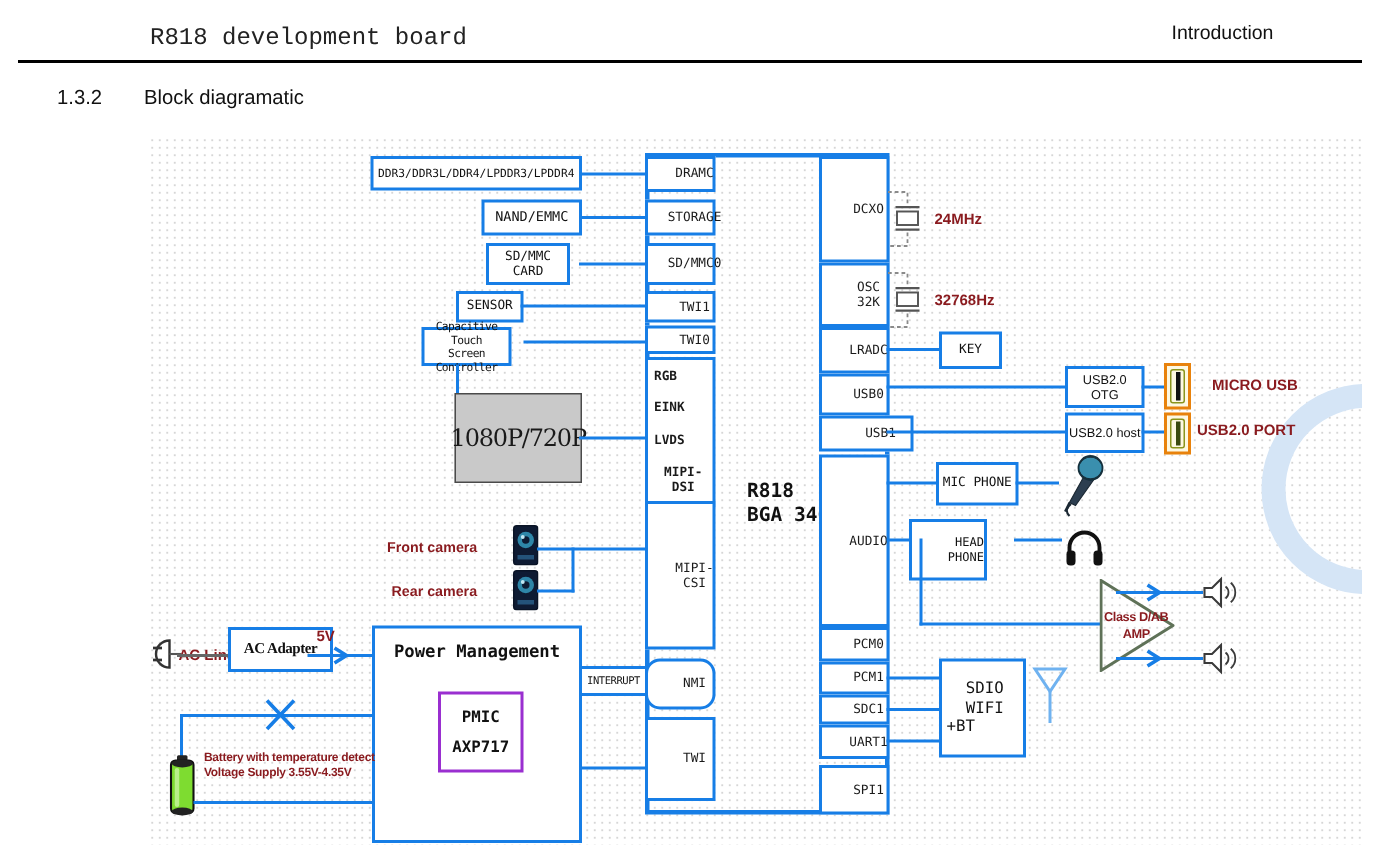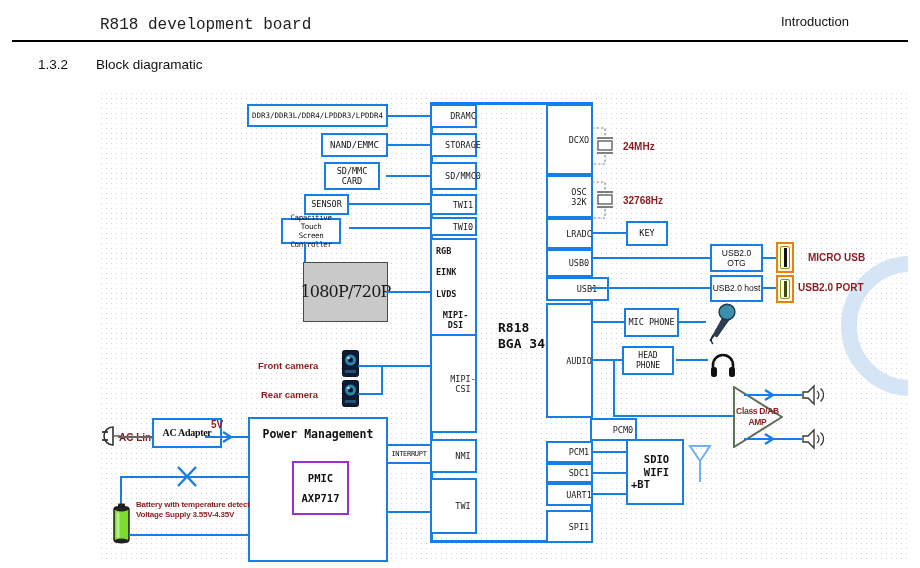--- a/index.html
+++ b/index.html
@@ -115,21 +115,21 @@
   </div>
 <div class="cell col" style="left:430px;top:238px;width:47px;height:100px;align-items:flex-start;justify-content:space-around;padding-left:4px;font-weight:bold;">
   <span>RGB</span>
   <span>EINK</span>
   <span>LVDS</span>
   <span>MIPI-DSI</span>
 </div>
 <div class="cell" style="left:430px;top:334px;width:47px;height:99px;">
   <span>MIPI-CSI</span>
   </div>
-<div class="cell" style="left:430px;top:439px;width:47px;height:34px;">
+<div class="cell" style="left:430px;top:439px;width:47px;height:34px;border-radius:10px;">
   <span>NMI</span>
   </div>
 <div class="cell" style="left:430px;top:478px;width:47px;height:56px;">
   <span>TWI</span>
   </div>
 
 <div class="cell" style="left:546px;top:104px;width:47px;height:71px;">
   <span>DCXO</span>
   </div>
 <div class="cell" style="left:546px;top:175px;width:47px;height:43px;">
@@ -140,21 +140,21 @@
   </div>
 <div class="cell" style="left:546px;top:249px;width:47px;height:28px;">
   <span>USB0</span>
   </div>
 <div class="cell" style="left:546px;top:277px;width:63px;height:24px;">
   <span>USB1</span>
   </div>
 <div class="cell" style="left:546px;top:303px;width:47px;height:115px;">
   <span>AUDIO</span>
   </div>
-<div class="cell" style="left:546px;top:418px;width:47px;height:23px;margin-left:44px;">
+<div class="cell" style="left:546px;top:418px;width:47px;height:23px;">
   <span>PCM0</span>
   </div>
 <div class="cell" style="left:546px;top:441px;width:47px;height:22px;">
   <span>PCM1</span>
   </div>
 <div class="cell" style="left:546px;top:463px;width:47px;height:20px;">
   <span>SDC1</span>
   </div>
 <div class="cell" style="left:546px;top:483px;width:47px;height:23px;">
   <span>UART1</span>
@@ -214,21 +214,21 @@
   </div>
 <div class="hline" style="left:677px;top:321px;width:29px;"></div>
 <svg class="abs" style="left:706px;top:302px;" width="32" height="46" viewBox="0 0 32 46">
   <path d="M17 15 L7 33 L11 35 L23 18 Z" fill="#2c3e50" stroke="#1b2833" stroke-width="0.8"></path>
   <circle cx="21" cy="10" r="8" fill="#3a8fae" stroke="#16303c" stroke-width="1.2"></circle>
   <path d="M14 7 a8 8 0 0 1 14 0 M13.5 12 a8 8 0 0 0 15 0" fill="none" stroke="#16303c" stroke-width="0.7"></path>
   <path d="M8 34 q-5 4 -1 8 M7 33 l-3 6" fill="none" stroke="#1b2833" stroke-width="1.4"></path>
 </svg>
 
 <div class="hline" style="left:591px;top:359px;width:35px;"></div>
-<div class="box" style="left:622px;top:346px;width:52px;height:29px;font-size:8px;">
+<div class="box" style="left:606px;top:346px;width:52px;height:41px;font-size:8px;text-align:right;">
   <span>HEAD PHONE</span>
   </div>
 <div class="hline" style="left:676px;top:359px;width:32px;"></div>
 <svg class="abs" style="left:710px;top:349px;" width="26" height="30" viewBox="0 0 26 30">
   <path d="M3 22 v-6 a10 10 0 0 1 20 0 v6" fill="none" stroke="#111" stroke-width="2.6"></path>
   <rect x="1" y="18" width="6" height="10" rx="2.5" fill="#111"></rect>
   <rect x="19" y="18" width="6" height="10" rx="2.5" fill="#111"></rect>
 </svg>
 
 <div class="vline" style="left:613px;top:359px;height:58px;"></div>
@@ -256,21 +256,21 @@
   <path d="M3 2 L11 7 L3 12" fill="none" stroke="#177ee6" stroke-width="2.4"></path>
 </svg>
 <svg class="abs" style="left:801px;top:428px;" width="27" height="22" viewBox="0 0 27 22">
   <polygon points="2,8 7,8 13,2 13,20 7,14 2,14" fill="#fff" stroke="#3a3a3a" stroke-width="1.4"></polygon>
   <path d="M16 7 a5 5 0 0 1 0 8 M19.5 4.5 a8.5 8.5 0 0 1 0 13" fill="none" stroke="#3a3a3a" stroke-width="1.2"></path>
 </svg>
 
 <div class="hline" style="left:591px;top:451px;width:35px;"></div>
 <div class="hline" style="left:591px;top:472px;width:35px;"></div>
 <div class="hline" style="left:591px;top:493px;width:35px;"></div>
-<div class="box col" style="left:626px;top:439px;width:58px;height:66px;border-width:2.5px;font-size:10.5px;font-weight:bold;
+<div class="box col" style="left:626px;top:439px;width:58px;height:66px;border-width:2.5px;font-size:10.5px;font-weight:normal;
             align-items:flex-start;justify-content:center;padding-left:3px;">
   <span>SDIO WIFI</span>
   <span>+BT</span>
 </div>
 <svg class="abs" style="left:688px;top:444px;" width="24" height="40" viewBox="0 0 24 40">
   <polygon points="2,2 22,2 12,17" fill="none" stroke="#6fb2f0" stroke-width="2"></polygon>
   <line x1="12" y1="17" x2="12" y2="38" stroke="#6fb2f0" stroke-width="2"></line>
 </svg>
 
 <svg class="abs" style="left:100px;top:424px;" width="22" height="24" viewBox="0 0 22 24">

